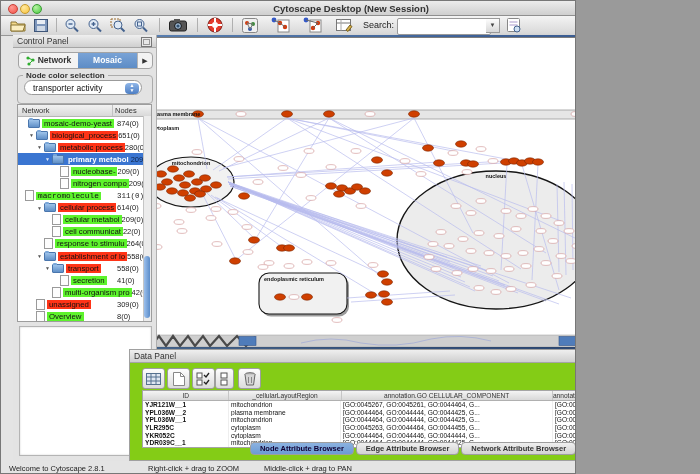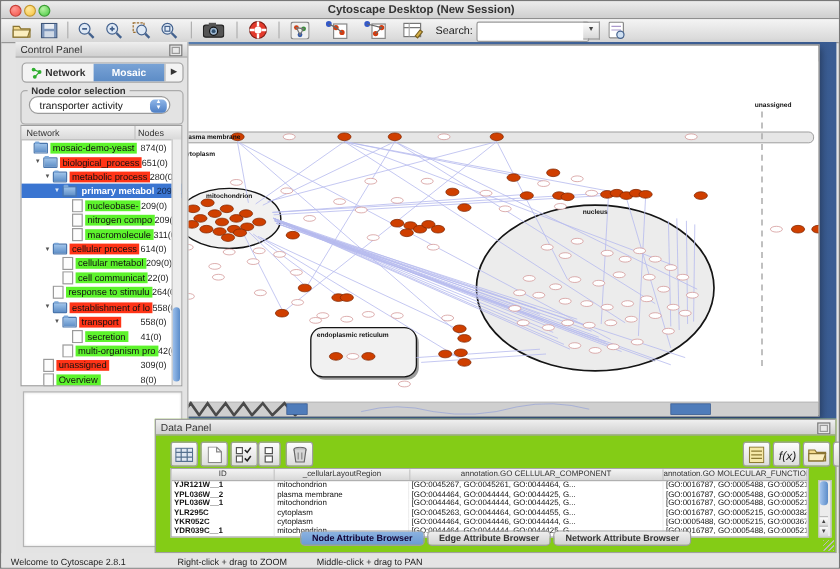--- a/index.html
+++ b/index.html
@@ -1,16 +1,16 @@
 <!DOCTYPE html>
 <html><head>
 <meta charset="utf-8">
 <style>
   html,body{margin:0;padding:0;background:#9a9a9a;font-family:"Liberation Sans",sans-serif;}
-  #app{position:relative;width:700px;height:474px;background:#e4e4e4;overflow:hidden;
+  #app{position:relative;width:576px;height:474px;background:#e4e4e4;overflow:hidden;
        border:1px solid #777;box-sizing:border-box;}
   .abs{position:absolute;}
   
   .titlebar{left:0;top:0;width:700px;height:14px;
     background:linear-gradient(#ececec,#cfcfcf);border-bottom:1px solid #8f8f8f;}
   .tl{width:8px;height:8px;border-radius:50%;top:3px;}
   .tl.r{background:radial-gradient(circle at 35% 30%,#ff9a94,#f25045);border:1px solid #c94038;}
   .tl.y{background:radial-gradient(circle at 35% 30%,#ffe9a0,#f7c23a);border:1px solid #c79a2d;}
   .tl.g{background:radial-gradient(circle at 35% 30%,#b8f3a4,#46c93f);border:1px solid #3a9e34;}
   .wtitle{top:2px;width:100%;text-align:center;font-size:9.5px;font-weight:bold;color:#333;}
@@ -495,21 +495,21 @@
             <span class="file"></span>
             <span class="lbl green">nucleobase-</span>
             <span class="cnt">209(0)</span>
           </div>
           <div class="tree-row" style="padding-left: 35px;">
             <span class="arrow"></span>
             <span class="file"></span>
             <span class="lbl green">nitrogen compo</span>
             <span class="cnt">209(0)</span>
           </div>
-          <div class="tree-row" style="padding-left: 35px;">
+          <div class="tree-row" style=" font-family: Liberation Mono, monospace;">
             <span class="arrow"></span>
             <span class="file"></span>
             <span class="lbl green">macromolecule</span>
             <span class="cnt">311(0)</span>
           </div>
           <div class="tree-row" style="padding-left: 19px;">
             <span class="arrow">▼</span>
             <span class="fold"></span>
             <span class="lbl red">cellular process</span>
             <span class="cnt">614(0)</span>

